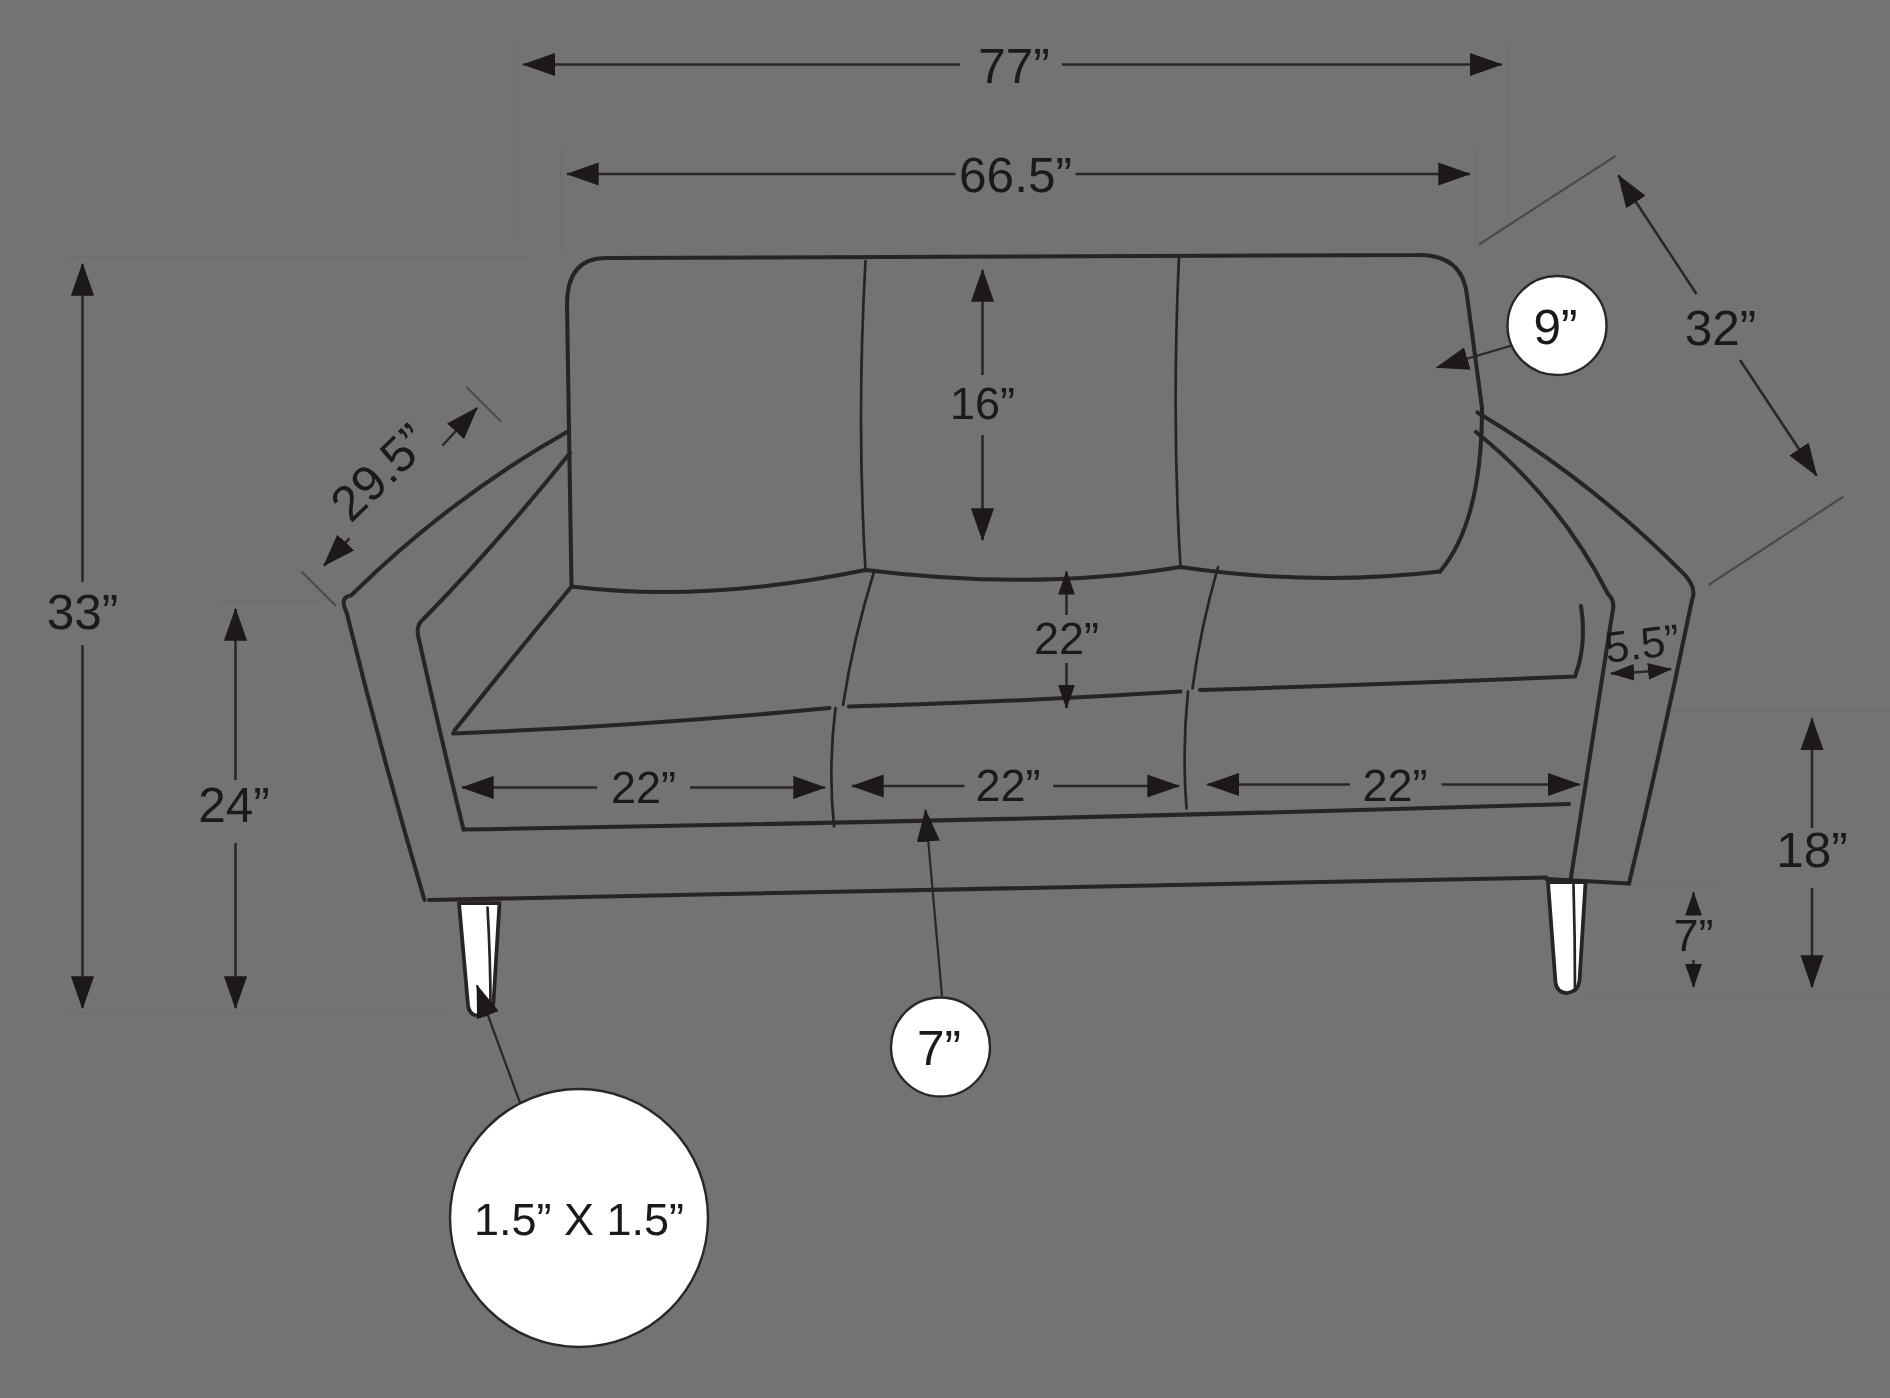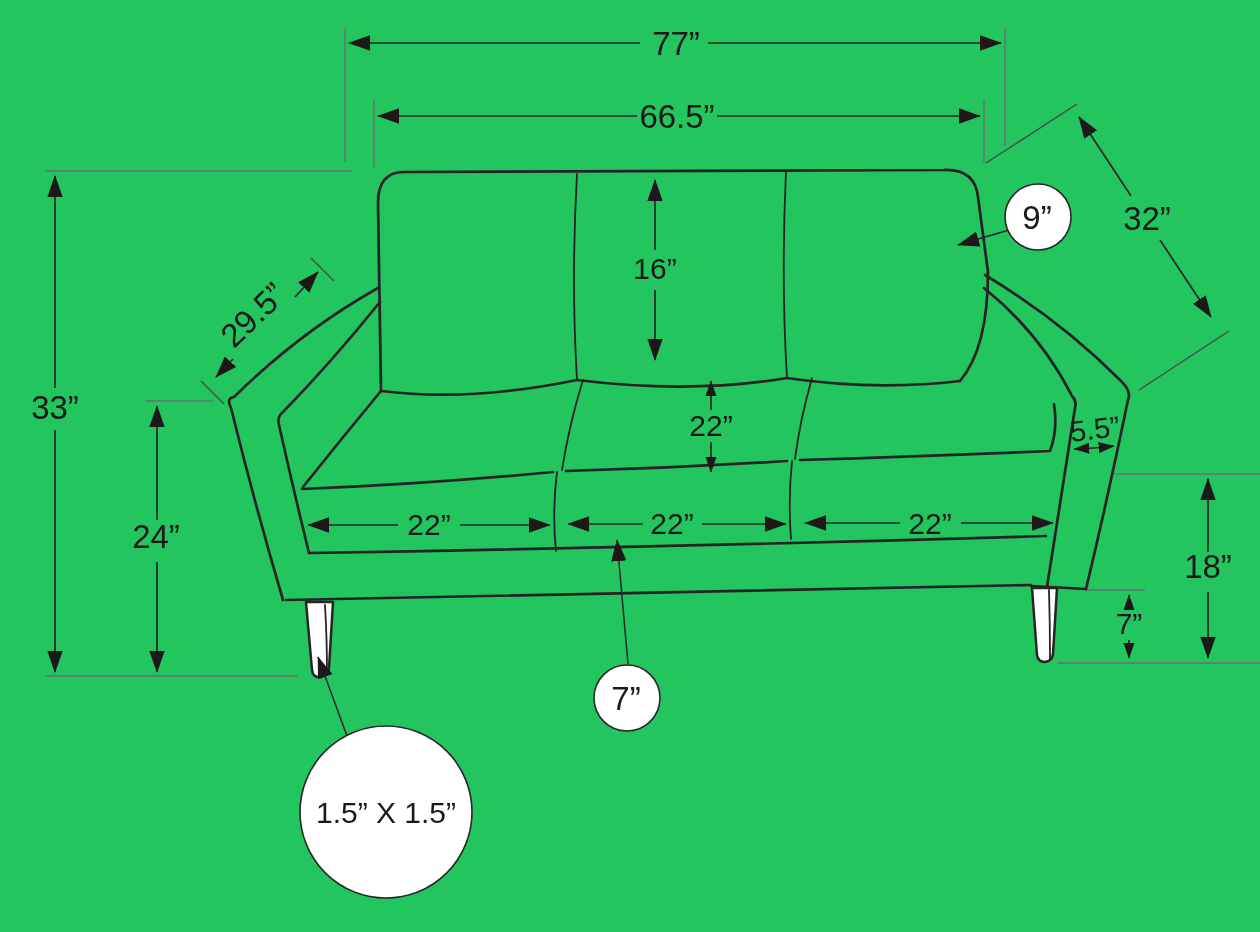--- a/index.html
+++ b/index.html
@@ -1,20 +1,20 @@
 <!DOCTYPE html>
 <html><head>
 <meta charset="utf-8">
 <style>
   html, body { margin: 0; padding: 0; background: #ffffff; }
   .stage {
     position: relative;
     width: 1260px;
     height: 932px;
-    background: #22c55e;
+    background: #737373;
     overflow: hidden;
     font-family: "Liberation Sans", sans-serif;
   }
   svg { display: block; }
   .sofa  { fill: none; stroke: #282324; stroke-width: 2.7; stroke-linecap: round; stroke-linejoin: round; }
   .sofaf { fill: #ffffff; stroke: #282324; stroke-width: 2.5; stroke-linecap: round; stroke-linejoin: round; }
   .thin  { fill: none; stroke: #282324; stroke-width: 1.8; stroke-linecap: round; }
   .dim   { fill: none; stroke: #2b2627; stroke-width: 1.7; }
   .ldr   { fill: none; stroke: #2b2627; stroke-width: 1.5; }
   .ext   { fill: none; stroke: #6f6f6f; stroke-width: 1.4; }

